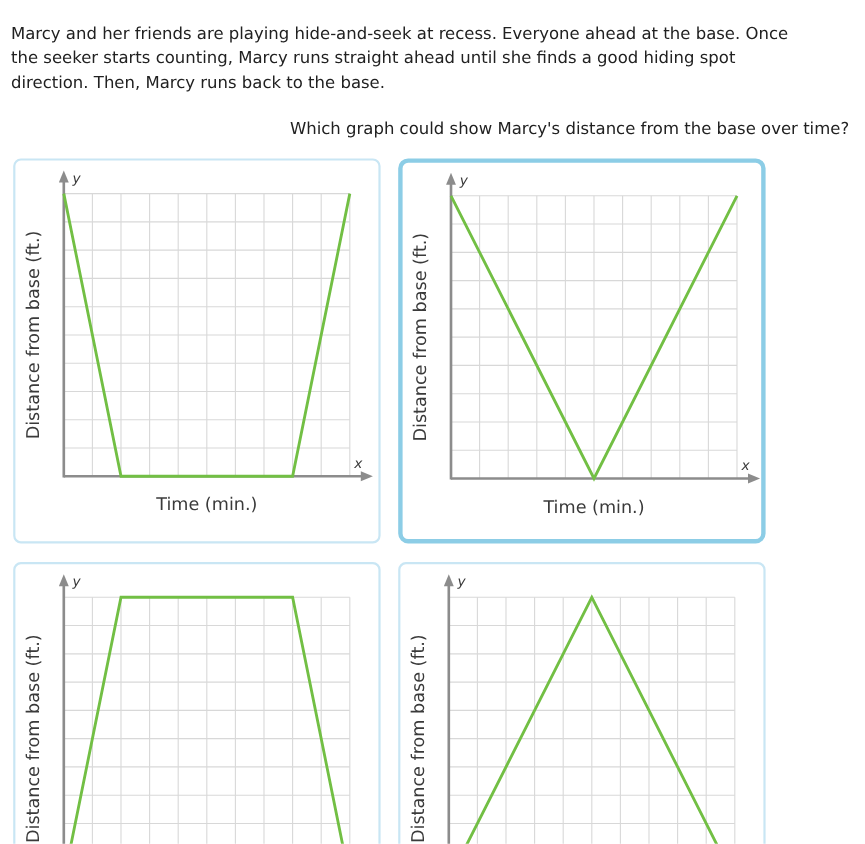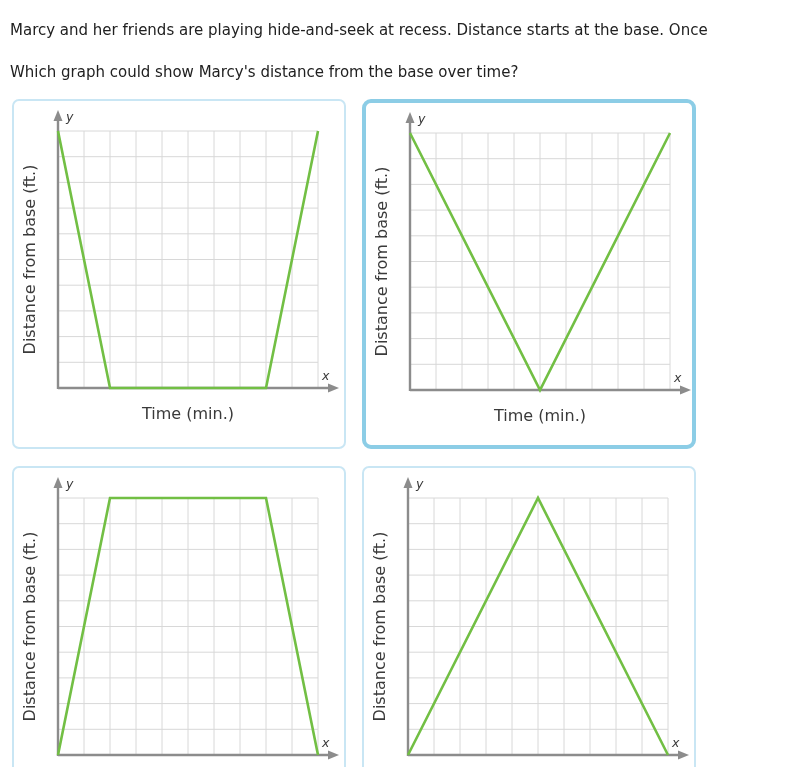--- a/index.html
+++ b/index.html
@@ -5,21 +5,21 @@
   html, body {
     margin: 0; padding: 0;
     width: 786px; height: 767px;
     overflow: hidden;
     background: #ffffff;
     font-family: "DejaVu Sans", "Liberation Sans", sans-serif;
   }
   .content { padding: 19px 14px 0 10px; }
   .para { width: 762px; color: #212121; font-size: 15px; line-height: 22.4px; }
   .para div { white-space: nowrap; }
-  .question { margin-top: 20px; color: #212121; font-size: 15px; line-height: 22.4px; }
+  .question { margin-top: 20px; color: #212121; font-size: 15px; line-height: 22.4px; text-align: right; }
   .options {
     margin-top: 15px; margin-left: 2px;
     display: grid;
     grid-template-columns: 334px 334px;
     column-gap: 16px; row-gap: 17px;
   }
   .card {
     position: relative;
     width: 334px; height: 350px;
     box-sizing: border-box;
@@ -32,21 +32,23 @@
     border: 4px solid #8ccde6;
     border-radius: 9px;
   }
   .card svg { display: block; position: absolute; left: 0; top: 0; }
 </style>
 </head>
 <body>
 
 <div class="content">
   <div class="para">
-      <div>Marcy and her friends are playing hide-and-seek at recess. Distance starts at the base. Once</div>
+      <div>Marcy and her friends are playing hide-and-seek at recess. Everyone ahead at the base. Once</div>
+      <div>the seeker starts counting, Marcy runs straight ahead until she finds a good hiding spot</div>
+      <div>direction. Then, Marcy runs back to the base.</div>
     </div>
   <div class="question">Which graph could show Marcy's distance from the base over time?</div>
   <div class="options">
     <div class="card">
       <svg width="326" height="342">
           <g stroke="#d8d8d8" stroke-width="1">
             <line x1="44" y1="30" x2="44" y2="287"></line>
             <line x1="44" y1="287" x2="304" y2="287"></line>
             <line x1="70" y1="30" x2="70" y2="287"></line>
             <line x1="44" y1="261.3" x2="304" y2="261.3"></line>

